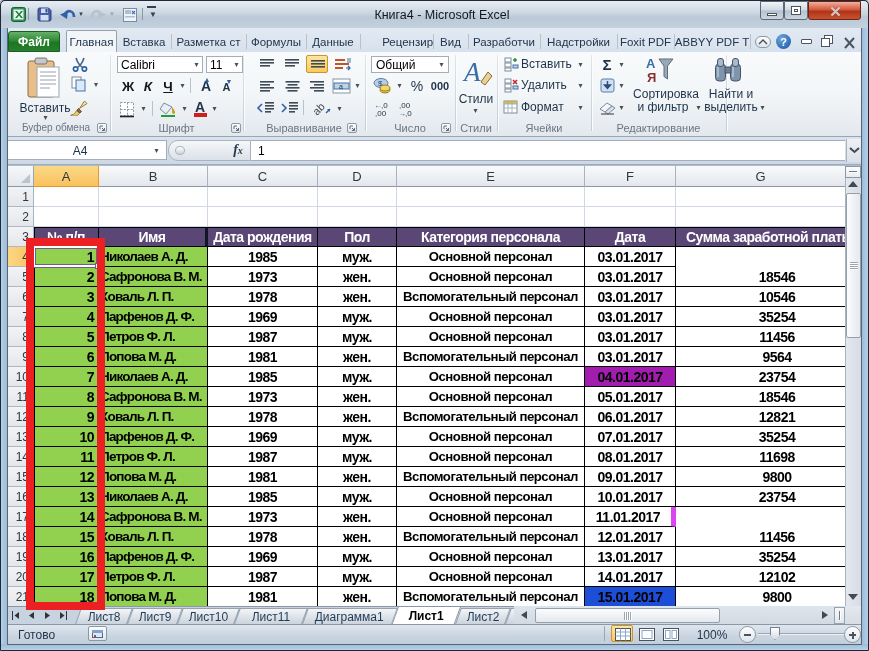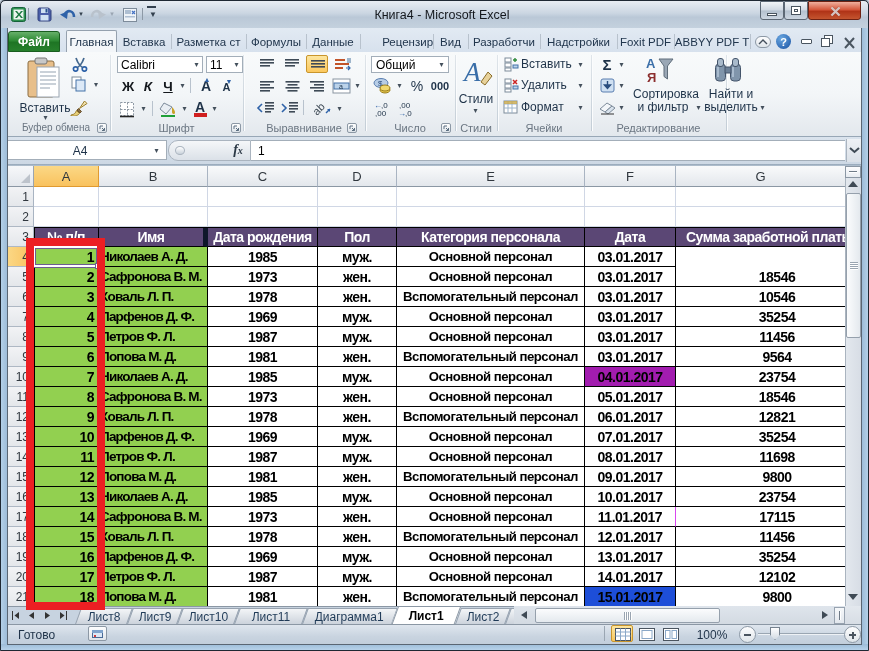--- a/index.html
+++ b/index.html
@@ -468,21 +468,21 @@
     <div class="cell" style="left:585px;top:187px;width:91px;height:20px;border-right:1px solid #d0d7e5;border-bottom:1px solid #d0d7e5;background:#fff;"></div>
     <div class="cell" style="left:676px;top:187px;width:170px;height:20px;border-right:1px solid #d0d7e5;border-bottom:1px solid #d0d7e5;background:#fff;"></div>
     <div class="cell" style="left:34px;top:207px;width:65px;height:20px;border-right:1px solid #d0d7e5;border-bottom:1px solid #d0d7e5;background:#fff;"></div>
     <div class="cell" style="left:99px;top:207px;width:109px;height:20px;border-right:1px solid #d0d7e5;border-bottom:1px solid #d0d7e5;background:#fff;"></div>
     <div class="cell" style="left:208px;top:207px;width:110px;height:20px;border-right:1px solid #d0d7e5;border-bottom:1px solid #d0d7e5;background:#fff;"></div>
     <div class="cell" style="left:318px;top:207px;width:79px;height:20px;border-right:1px solid #d0d7e5;border-bottom:1px solid #d0d7e5;background:#fff;"></div>
     <div class="cell" style="left:397px;top:207px;width:188px;height:20px;border-right:1px solid #d0d7e5;border-bottom:1px solid #d0d7e5;background:#fff;"></div>
     <div class="cell" style="left:585px;top:207px;width:91px;height:20px;border-right:1px solid #d0d7e5;border-bottom:1px solid #d0d7e5;background:#fff;"></div>
     <div class="cell" style="left:676px;top:207px;width:170px;height:20px;border-right:1px solid #d0d7e5;border-bottom:1px solid #d0d7e5;background:#fff;"></div>
     <div class="cell tcell" style="left:34px;top:227px;width:65px;height:20px;border-right:1px solid #000;border-bottom:1px solid #000;background:#5b4775;color:#fff;">№ п/п</div>
-    <div class="cell tcell" style="left:99px;top:227px;width:109px;height:20px;border-right:5px solid #0f172a;border-bottom:1px solid #000;background:#5b4775;color:#fff;">Имя</div>
+    <div class="cell tcell" style="left:99px;top:227px;width:109px;height:20px;border-right:3px solid #0f172a;border-bottom:1px solid #000;background:#5b4775;color:#fff;">Имя</div>
     <div class="cell tcell" style="left:208px;top:227px;width:110px;height:20px;border-right:1px solid #000;border-bottom:1px solid #000;background:#5b4775;color:#fff;">Дата рождения</div>
     <div class="cell tcell" style="left:318px;top:227px;width:79px;height:20px;border-right:1px solid #000;border-bottom:1px solid #000;background:#5b4775;color:#fff;">Пол</div>
     <div class="cell tcell" style="left:397px;top:227px;width:188px;height:20px;border-right:1px solid #000;border-bottom:1px solid #000;background:#5b4775;color:#fff;">Категория персонала</div>
     <div class="cell tcell" style="left:585px;top:227px;width:91px;height:20px;border-right:1px solid #000;border-bottom:1px solid #000;background:#5b4775;color:#fff;">Дата</div>
     <div class="cell tcell" style="left:676px;top:227px;width:170px;height:20px;border-right:1px solid #000;border-bottom:1px solid #000;background:#5b4775;color:#fff;justify-content:flex-start;padding-left:10px;">Сумма заработной платы</div>
     <div class="cell tcell" style="left:34px;top:247px;width:65px;height:20px;border-right:1px solid #000;border-bottom:1px solid #000;background:#92d050;color:#000;justify-content:flex-end;padding-right:4px;">1</div>
     <div class="cell tcell bc" style="left:99px;top:247px;width:109px;height:20px;border-right:1px solid #000;border-bottom:1px solid #000;background:#92d050;color:#000;justify-content:flex-start;padding-left:1px;">Николаев А. Д.</div>
     <div class="cell tcell" style="left:208px;top:247px;width:110px;height:20px;border-right:1px solid #000;border-bottom:1px solid #000;background:#fff;color:#000;">1985</div>
     <div class="cell tcell" style="left:318px;top:247px;width:79px;height:20px;border-right:1px solid #000;border-bottom:1px solid #000;background:#fff;color:#000;">муж.</div>
     <div class="cell tcell ec" style="left:397px;top:247px;width:188px;height:20px;border-right:1px solid #000;border-bottom:1px solid #000;background:#fff;color:#000;">Основной персонал</div>
@@ -569,22 +569,21 @@
     <div class="cell tcell" style="left:208px;top:487px;width:110px;height:20px;border-right:1px solid #000;border-bottom:1px solid #000;background:#fff;color:#000;">1985</div>
     <div class="cell tcell" style="left:318px;top:487px;width:79px;height:20px;border-right:1px solid #000;border-bottom:1px solid #000;background:#fff;color:#000;">муж.</div>
     <div class="cell tcell ec" style="left:397px;top:487px;width:188px;height:20px;border-right:1px solid #000;border-bottom:1px solid #000;background:#fff;color:#000;">Основной персонал</div>
     <div class="cell tcell" style="left:585px;top:487px;width:91px;height:20px;border-right:1px solid #000;border-bottom:1px solid #000;background:#fff;color:#000;">10.01.2017</div>
     <div class="cell tcell" style="left:676px;top:487px;width:170px;height:20px;border-right:none;border-bottom:1px solid #000;background:#fff;color:#000;padding-left:32px;">23754</div>
     <div class="cell tcell" style="left:34px;top:507px;width:65px;height:20px;border-right:1px solid #000;border-bottom:1px solid #000;background:#92d050;color:#000;justify-content:flex-end;padding-right:4px;">14</div>
     <div class="cell tcell bc" style="left:99px;top:507px;width:109px;height:20px;border-right:1px solid #000;border-bottom:1px solid #000;background:#92d050;color:#000;justify-content:flex-start;padding-left:1px;">Сафронова В. М.</div>
     <div class="cell tcell" style="left:208px;top:507px;width:110px;height:20px;border-right:1px solid #000;border-bottom:1px solid #000;background:#fff;color:#000;">1973</div>
     <div class="cell tcell" style="left:318px;top:507px;width:79px;height:20px;border-right:1px solid #000;border-bottom:1px solid #000;background:#fff;color:#000;">жен.</div>
     <div class="cell tcell ec" style="left:397px;top:507px;width:188px;height:20px;border-right:1px solid #000;border-bottom:1px solid #000;background:#fff;color:#000;">Основной персонал</div>
-    <div class="cell tcell" style="left:585px;top:507px;width:91px;height:20px;border-right:1px solid #d946ef;border-bottom:1px solid #000;background:#fff;color:#000;">11.01.2017</div>
-    <div class="cell tcell" style="left:676px;top:507px;width:170px;height:20px;border-right:none;border-bottom:1px solid #000;background:#fff;color:#000;padding-left:32px;">17115</div>
+    <div class="cell tcell" style="left:585px;top:507px;width:91px;height:20px;border-right:5px solid #d946ef;border-bottom:1px solid #000;background:#fff;color:#000;">11.01.2017</div>
     <div class="cell tcell" style="left:34px;top:527px;width:65px;height:20px;border-right:1px solid #000;border-bottom:1px solid #000;background:#92d050;color:#000;justify-content:flex-end;padding-right:4px;">15</div>
     <div class="cell tcell bc" style="left:99px;top:527px;width:109px;height:20px;border-right:1px solid #000;border-bottom:1px solid #000;background:#92d050;color:#000;justify-content:flex-start;padding-left:1px;">Коваль Л. П.</div>
     <div class="cell tcell" style="left:208px;top:527px;width:110px;height:20px;border-right:1px solid #000;border-bottom:1px solid #000;background:#fff;color:#000;">1978</div>
     <div class="cell tcell" style="left:318px;top:527px;width:79px;height:20px;border-right:1px solid #000;border-bottom:1px solid #000;background:#fff;color:#000;">жен.</div>
     <div class="cell tcell ec" style="left:397px;top:527px;width:188px;height:20px;border-right:1px solid #000;border-bottom:1px solid #000;background:#fff;color:#000;">Вспомогательный персонал</div>
     <div class="cell tcell" style="left:585px;top:527px;width:91px;height:20px;border-right:1px solid #000;border-bottom:1px solid #000;background:#fff;color:#000;">12.01.2017</div>
     <div class="cell tcell" style="left:676px;top:527px;width:170px;height:20px;border-right:none;border-bottom:1px solid #000;background:#fff;color:#000;padding-left:32px;">11456</div>
     <div class="cell tcell" style="left:34px;top:547px;width:65px;height:20px;border-right:1px solid #000;border-bottom:1px solid #000;background:#92d050;color:#000;justify-content:flex-end;padding-right:4px;">16</div>
     <div class="cell tcell bc" style="left:99px;top:547px;width:109px;height:20px;border-right:1px solid #000;border-bottom:1px solid #000;background:#92d050;color:#000;justify-content:flex-start;padding-left:1px;">Парфенов Д. Ф.</div>
     <div class="cell tcell" style="left:208px;top:547px;width:110px;height:20px;border-right:1px solid #000;border-bottom:1px solid #000;background:#fff;color:#000;">1969</div>

